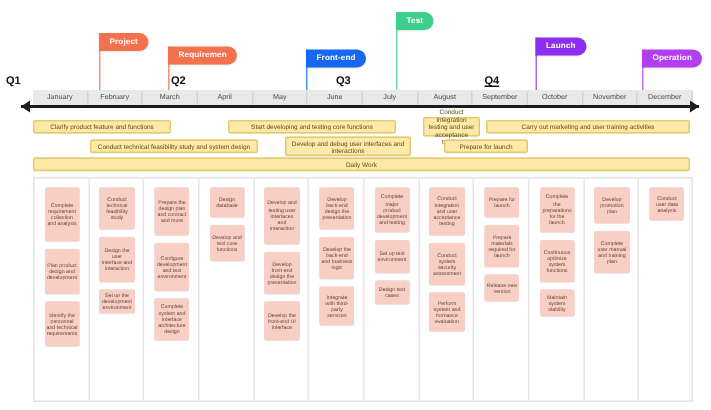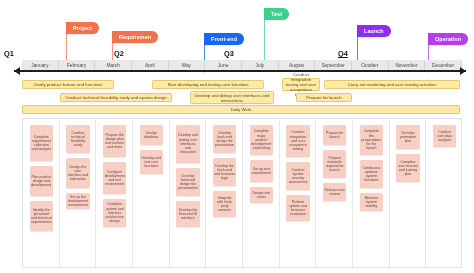--- a/index.html
+++ b/index.html
@@ -133,21 +133,21 @@
       <div class="month" style="left: 388.667px; width: 36.6667px;">November</div>
       <div class="month" style="left: 425.333px; width: 36.6667px;">December</div>
     </div>
   <div class="axis-line"></div>
   <div class="axis-cap cap-left"></div>
   <div class="axis-cap cap-right"></div>
   <div id="quarters">
       <div class="quarter" style="left: 4px;">Q1</div>
       <div class="quarter" style="left: 114px;">Q2</div>
       <div class="quarter" style="left: 224px;">Q3</div>
-      <div class="quarter" style="left: 338px; text-decoration: underline;">Q4</div>
+      <div class="quarter" style="left: 323px; text-decoration: underline;">Q4</div>
     </div>
 
   <div id="tasks">
       <div class="task" style="left: 22px; top: 80px; width: 92px; height: 9px;">Clarify product feature and functions</div>
       <div class="task" style="left: 152px; top: 80px; width: 112px; height: 9px;">Start developing and testing core functions</div>
       <div class="task" style="left: 282px; top: 78px; width: 38px; height: 13px;">Conduct integration testing and user acceptance testing</div>
       <div class="task" style="left: 324px; top: 80px; width: 136px; height: 9px;">Carry out marketing and user training activities</div>
       <div class="task" style="left: 60px; top: 93px; width: 112px; height: 9px;">Conduct technical feasibility study and system design</div>
       <div class="task" style="left: 190px; top: 91px; width: 84px; height: 13px;">Develop and debug user interfaces and interactions</div>
       <div class="task" style="left: 296px; top: 93px; width: 56px; height: 9px;">Prepare for launch</div>

